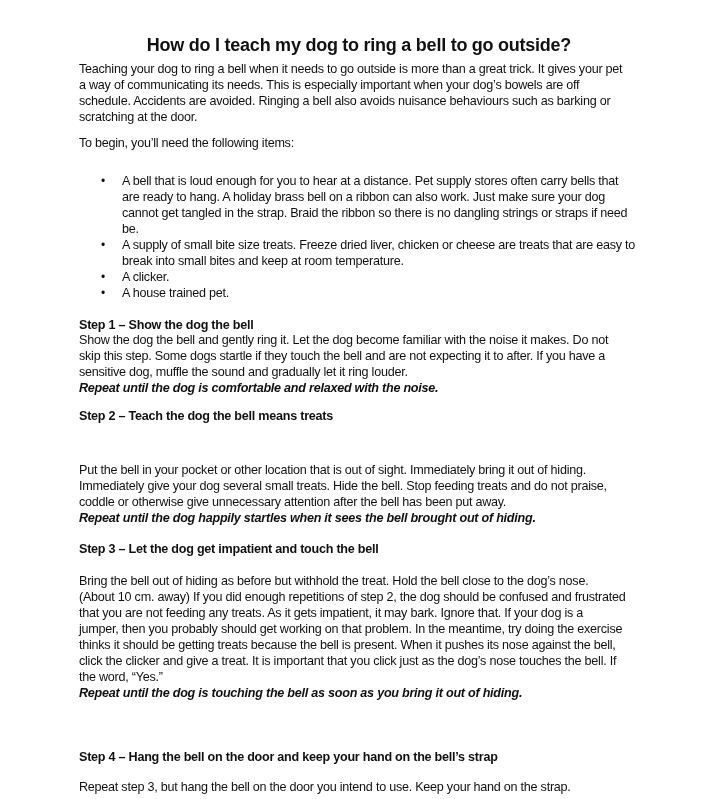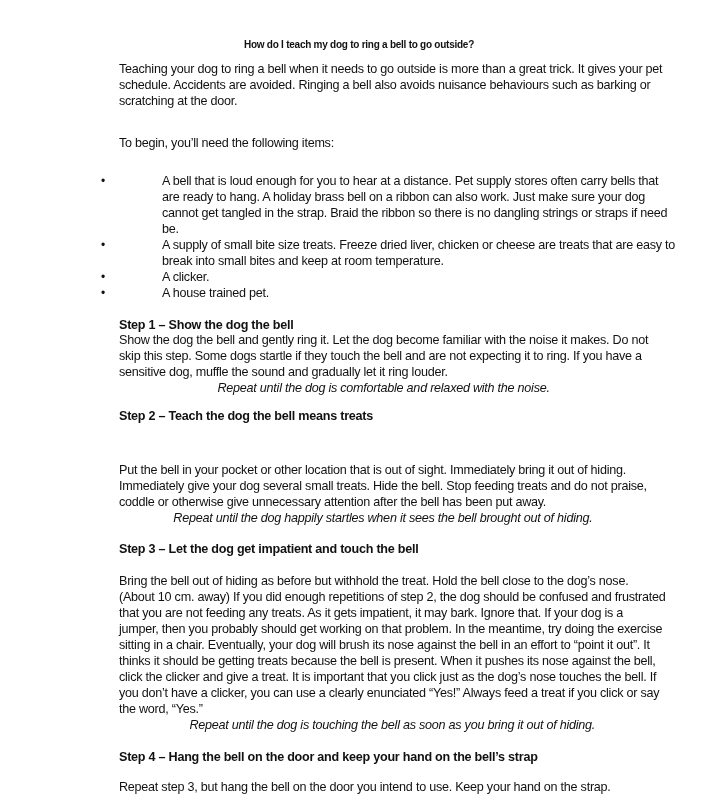--- a/index.html
+++ b/index.html
@@ -2,37 +2,38 @@
 <html><head>
   <meta charset="utf-8">
   <style>
     html, body { margin: 0; padding: 0; background: #ffffff; }
     body {
       width: 716px; height: 799px; overflow: hidden; position: relative;
       font-family: "Liberation Sans", sans-serif;
       color: #111111;
     }
     .page { position: absolute; left: 79px; top: 0; width: 580px; }
-    .line { font-size: 12.6px; line-height: 16px; white-space: nowrap; letter-spacing: -0.25px; margin-left: 40px; }
-    .title { position: absolute; top: 37px; left: 0; width: 560px; text-align: center; font-weight: bold; font-size: 10px; line-height: 16px; letter-spacing: -0.25px; white-space: nowrap; }
+    .line { font-size: 12.6px; line-height: 16px; white-space: nowrap; letter-spacing: -0.25px; }
+    .title { position: absolute; top: 37px; left: 0; width: 560px; text-align: center; font-weight: bold; font-size: 18px; line-height: 16px; letter-spacing: -0.25px; white-space: nowrap; }
     .block { position: absolute; left: 0; }
     .bold { font-weight: bold; }
-    .bi { font-weight: normal; font-style: italic; text-align: center; }
+    .bi { font-weight: bold; font-style: italic; }
     .bullets { position: absolute; left: 0; top: 173px; margin: 0; padding: 0; list-style: none; }
     .bullets li { position: relative; padding-left: 43px; }
     .bullets li .dot { position: absolute; left: 22px; top: 0; font-size: 12px; line-height: 16px; }
   </style>
 </head>
 <body>
 
 <div class="page">
   <div class="title">How do I teach my dog to ring a bell to go outside?</div>
 
   <div class="block" style="top:61px">
     <div class="line">Teaching your dog to ring a bell when it needs to go outside is more than a great trick.  It gives your pet</div>
+    <div class="line">a way of communicating its needs.  This is especially important when your dog’s bowels are off</div>
     <div class="line">schedule.  Accidents are avoided.  Ringing a bell also avoids nuisance behaviours such as barking or</div>
     <div class="line">scratching at the door.</div>
   </div>
 
   <div class="block line" style="top:135px">To begin, you’ll need the following items:</div>
 
   <ul class="bullets">
     <li>
       <span class="dot">•</span>
       <div class="line">A bell that is loud enough for you to hear at a distance.  Pet supply stores often carry bells that</div>
@@ -51,43 +52,41 @@
     </li>
     <li>
       <span class="dot">•</span>
       <div class="line">A house trained pet.</div>
     </li>
   </ul>
 
   <div class="block line bold" style="top:317px">Step 1 – Show the dog the bell</div>
   <div class="block" style="top:332px">
     <div class="line">Show the dog the bell and gently ring it.  Let the dog become familiar with the noise it makes.  Do not</div>
-    <div class="line">skip this step.  Some dogs startle if they touch the bell and are not expecting it to ring.  If you have a</div>
+    <div class="line">skip this step.  Some dogs startle if they touch the bell and are not expecting it to after.  If you have a</div>
     <div class="line">sensitive dog, muffle the sound and gradually let it ring louder.</div>
     <div class="line bi">Repeat until the dog is comfortable and relaxed with the noise.</div>
   </div>
 
   <div class="block line bold" style="top:408px">Step 2 – Teach the dog the bell means treats</div>
   <div class="block" style="top:462px">
     <div class="line">Put the bell in your pocket or other location that is out of sight.  Immediately bring it out of hiding.</div>
     <div class="line">Immediately give your dog several small treats.  Hide the bell.  Stop feeding treats and do not praise,</div>
     <div class="line">coddle or otherwise give unnecessary attention after the bell has been put away.</div>
     <div class="line bi">Repeat until the dog happily startles when it sees the bell brought out of hiding.</div>
   </div>
 
   <div class="block line bold" style="top:541px">Step 3 – Let the dog get impatient and touch the bell</div>
   <div class="block" style="top:573px">
     <div class="line">Bring the bell out of hiding as before but withhold the treat.  Hold the bell close to the dog’s nose.</div>
     <div class="line">(About 10 cm. away)  If you did enough repetitions of step 2, the dog should be confused and frustrated</div>
     <div class="line">that you are not feeding any treats.  As it gets impatient, it may bark.  Ignore that.  If your dog is a</div>
     <div class="line">jumper, then you probably should get working on that problem.  In the meantime, try doing the exercise</div>
-    <div class="line">sitting in a chair.  Eventually, your dog will brush its nose against the bell in an effort to “point it out”.  It</div>
     <div class="line">thinks it should be getting treats because the bell is present.  When it pushes its nose against the bell,</div>
     <div class="line">click the clicker and give a treat.  It is important that you click just as the dog’s nose touches the bell.  If</div>
-    <div class="line">you don’t have a clicker, you can use a clearly enunciated “Yes!”  Always feed a treat if you click or say</div>
     <div class="line">the word, “Yes.”</div>
     <div class="line bi">Repeat until the dog is touching the bell as soon as you bring it out of hiding.</div>
   </div>
 
   <div class="block line bold" style="top:749px">Step 4 – Hang the bell on the door and keep your hand on the bell’s strap</div>
   <div class="block" style="top:779px">
     <div class="line">Repeat step 3, but hang the bell on the door you intend to use.  Keep your hand on the strap.</div>
   </div>
 </div>
 

